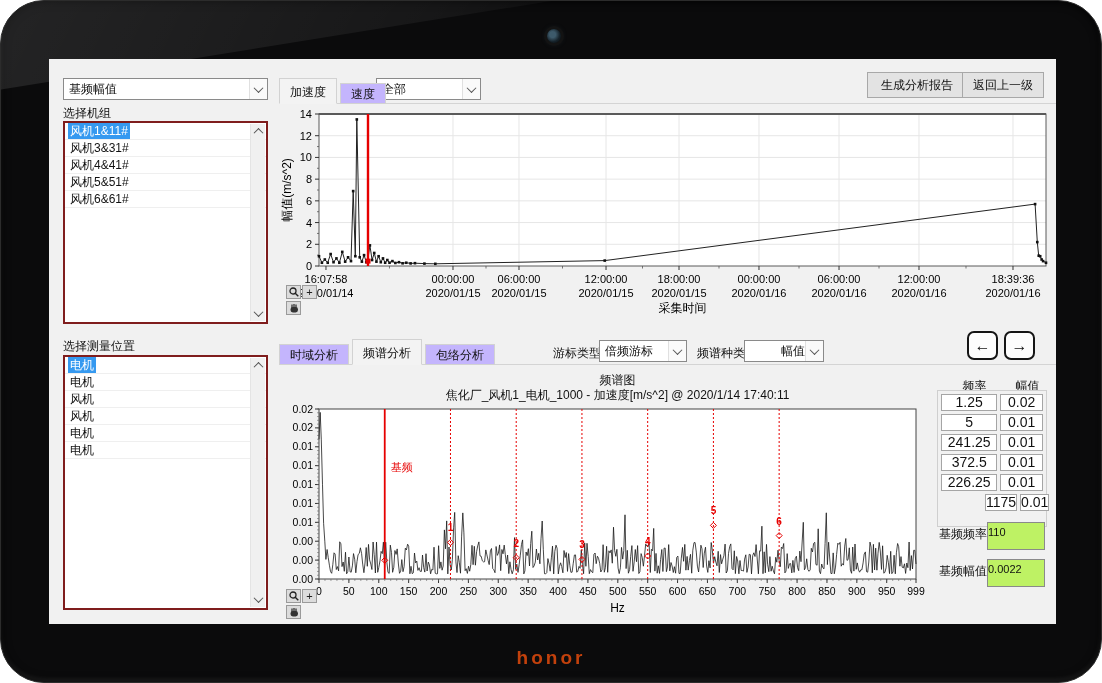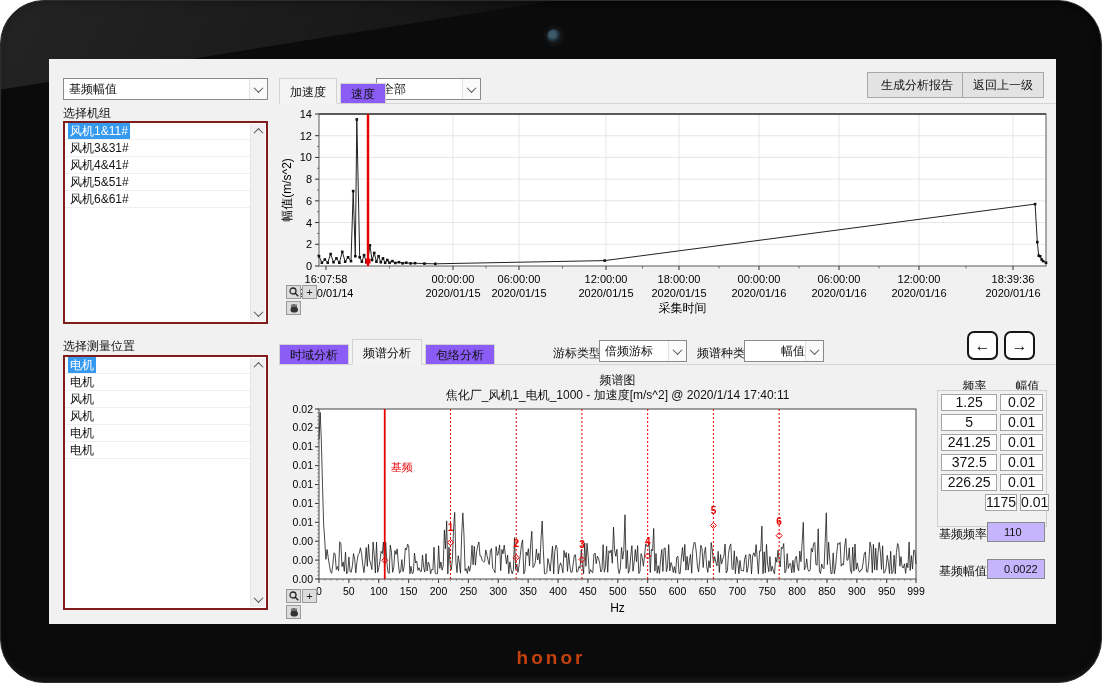--- a/index.html
+++ b/index.html
@@ -39,21 +39,21 @@
   .sb-btn.up { top:0; } .sb-btn.down { bottom:0; }
 
   .label { position:absolute; font-size:12px; color:#111; white-space:nowrap; }
 
   
   .wbtn { position:absolute; background:#e3e3e3; border:1px solid #a8a8a8; font-size:12px;
           font-family:"Liberation Sans",sans-serif; cursor:pointer; color:#111; }
 
   
   .tabs { position:absolute; display:flex; align-items:flex-end; z-index:3; }
-  .wtab { height:21px; padding:2px 10px 0; font-size:12px; background:#8b5cf6; border:1px solid #d2d2d2;
+  .wtab { height:21px; padding:2px 10px 0; font-size:12px; background:#c4b5fd; border:1px solid #d2d2d2;
           margin-right:3px; cursor:pointer; white-space:nowrap; }
   .wtab.active { height:26px; padding-top:5px; background:#f3f3f3; border-bottom:1px solid #f3f3f3;margin-top:28px; }
   .hline { position:absolute; height:1px; background:#d4d4d4; z-index:1; }
 
   svg text { font-family:"Liberation Sans", sans-serif; }
 
   
   .palette { position:absolute; width:32px; }
   .pal-row { display:flex; gap:1px; margin-bottom:2px; }
   .pal-btn { width:15px; height:14px; background:#dcdcdc; border:1px solid #9a9a9a; padding:0;
@@ -64,22 +64,22 @@
                border-radius:7px; font-size:16px; font-weight:bold; display:flex; align-items:center;
                justify-content:center; cursor:pointer; color:#111; padding:0; }
 
   
   .ptable { position:absolute; left:888px; top:331px; width:110px; border:1px solid #cfcfcf; background:#f1f1f1; padding:3px; }
   .prow { display:flex; gap:3px; margin-bottom:3px; }
   .prow:last-child { margin-bottom:12px;padding-left:44px; }
   .pcell { background:#fff; border:1px solid #a5a5a5; height:17px; line-height:15px; text-align:center; font-size:14px; }
   .pcell.c1 { width:57px; } .pcell.c2 { width:43px; }
   .phead { position:absolute; top:319px; font-size:12px; }
-  .pinput { position:absolute; background:#c4b5fd; border:1px solid #8a8a8a; height:20px; line-height:18px;
-            padding-left:16px; font-size:11px; width:58px; }
+  .pinput { position:absolute; background:#bef264; border:1px solid #8a8a8a; height:28px; line-height:18px;
+            padding-left:0; font-size:11px; width:58px; }
 </style>
 </head>
 <body>
 
 <div class="tablet">
   <div class="glare"></div>
   <div class="camera"></div>
 
   <div class="screen">
 

